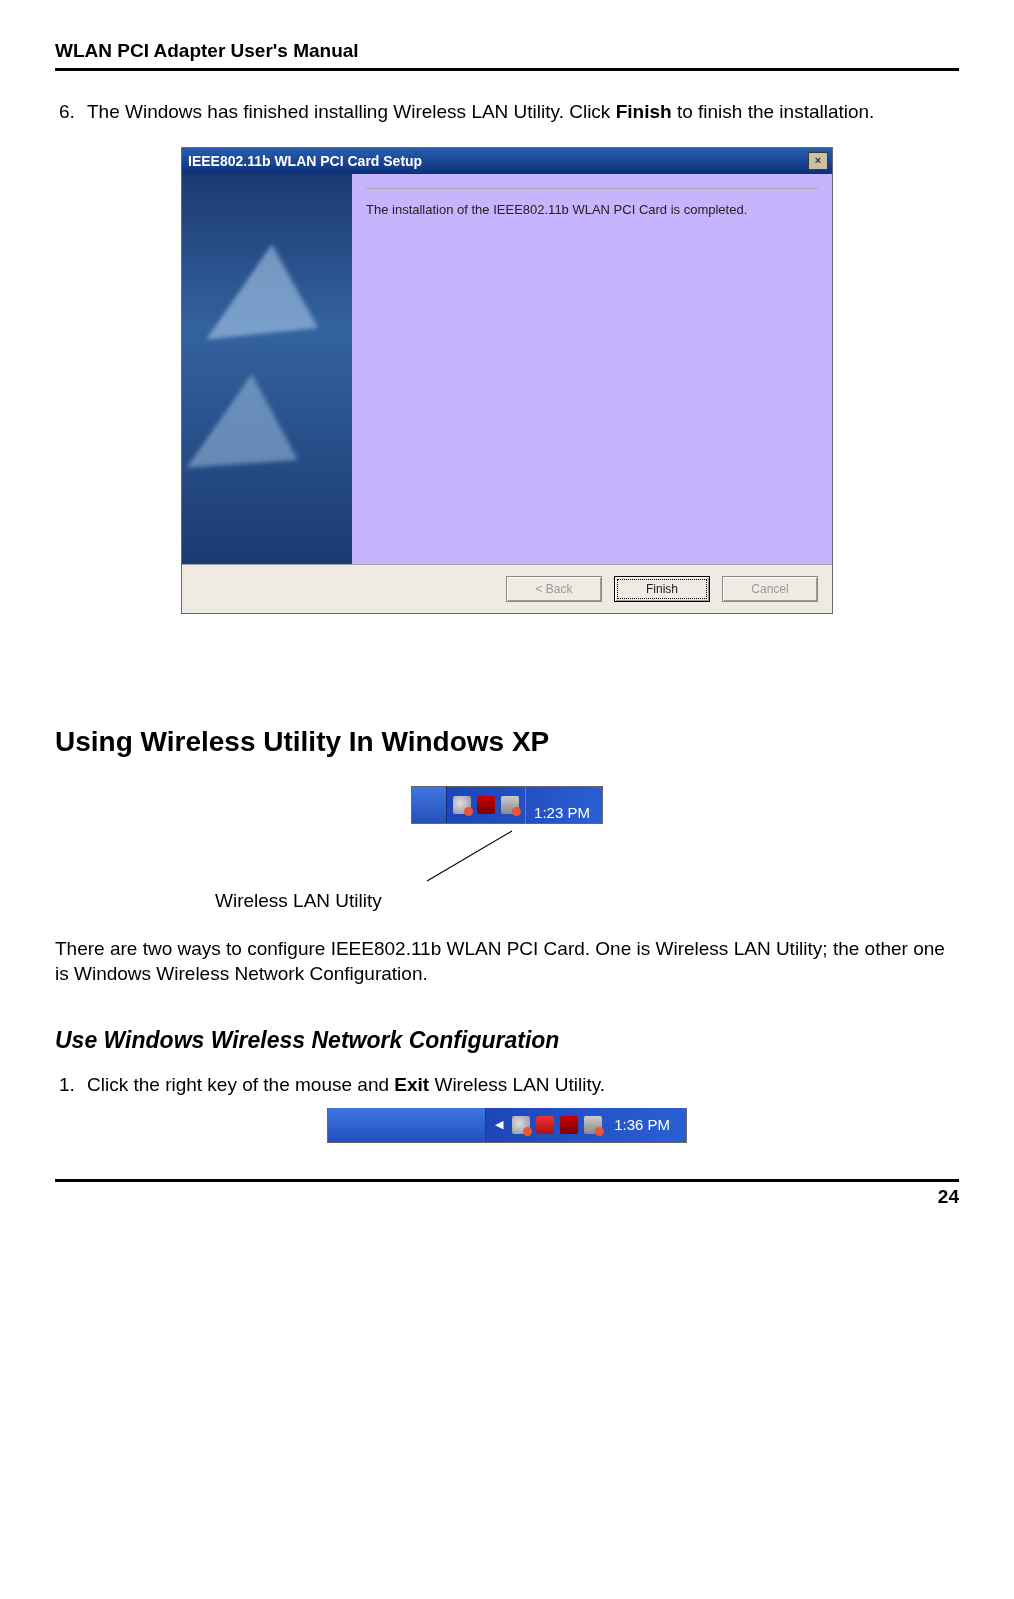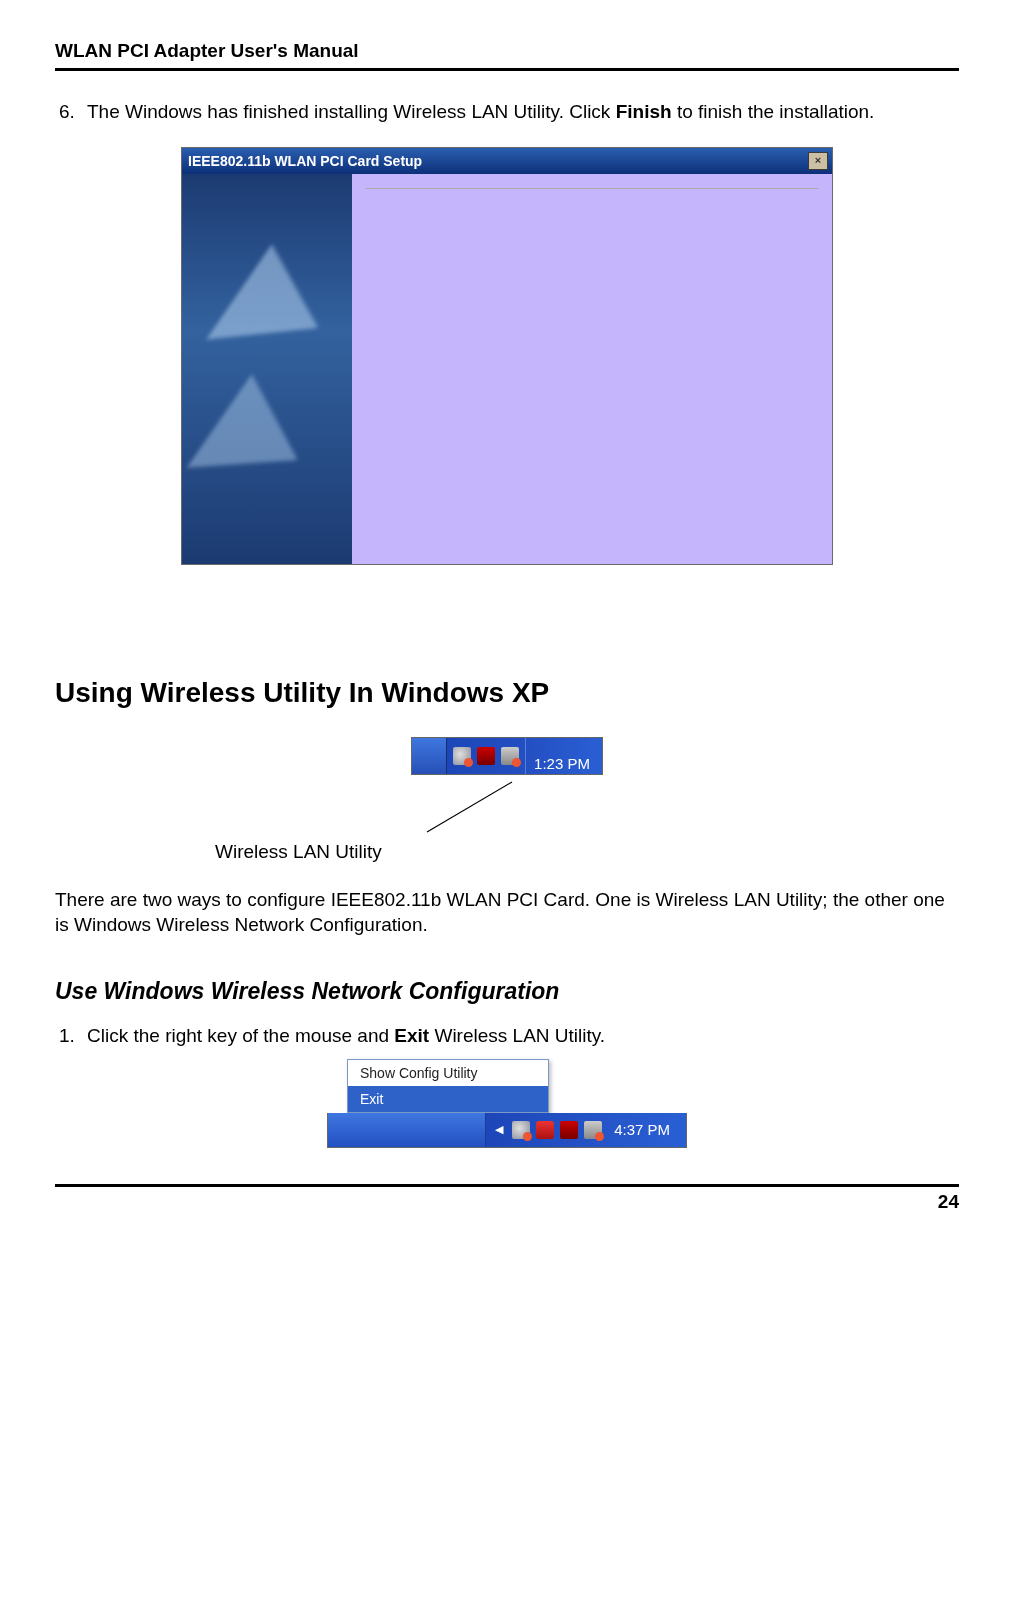--- a/index.html
+++ b/index.html
@@ -261,21 +261,27 @@
       <span>IEEE802.11b WLAN PCI Card Setup</span>
       <span class="close">×</span>
     </div>
     <div class="win-body">
       <div class="win-sidebar">
         <div class="sidebar-arrow arrow1"></div>
         <div class="sidebar-arrow arrow2"></div>
       </div>
       <div class="win-content">
         <hr class="win-hr">
+        <div class="win-msg">The installation of the IEEE802.11b WLAN PCI Card is completed.</div>
       </div>
+    </div>
+    <div class="win-footer">
+      <div class="win-btn disabled">&lt; Back</div>
+      <div class="win-btn focus">Finish</div>
+      <div class="win-btn disabled">Cancel</div>
     </div>
   </div>
 </div>
 
 <div class="section-h1">Using Wireless Utility In Windows XP</div>
 
 <div class="tray-wrap">
   <div class="tray1">
     <div class="tray1-taskstrip"></div>
     <div class="tray1-icons">
@@ -301,30 +307,26 @@
 
 <div class="body-text ol-item">
   <div class="ol-num">1.</div>
   <div class="ol-txt">
     <span>Click the right key of the mouse and </span><span class="bold">Exit</span><span> Wireless LAN Utility.</span>
   </div>
 </div>
 
 <div class="tray2-wrap">
   <div class="tray2-stack">
-    <div class="ctx-menu">
-      <div class="ctx-item">Show Config Utility</div>
-      <div class="ctx-item selected">Exit</div>
-    </div>
     <div class="tray2-bar">
       <div class="tray2-icons">
         <div class="ico-chev">◀</div>
         <div class="tray-ico ico-net"></div>
         <div class="tray-ico ico-shield"></div>
         <div class="tray-ico ico-wl"></div>
         <div class="tray-ico ico-card"></div>
-        <div class="tray2-clock">4:37 PM</div>
+        <div class="tray2-clock">1:36 PM</div>
       </div>
     </div>
   </div>
 </div>
 
 <div class="doc-footer">24</div>
 
 </body></html>

